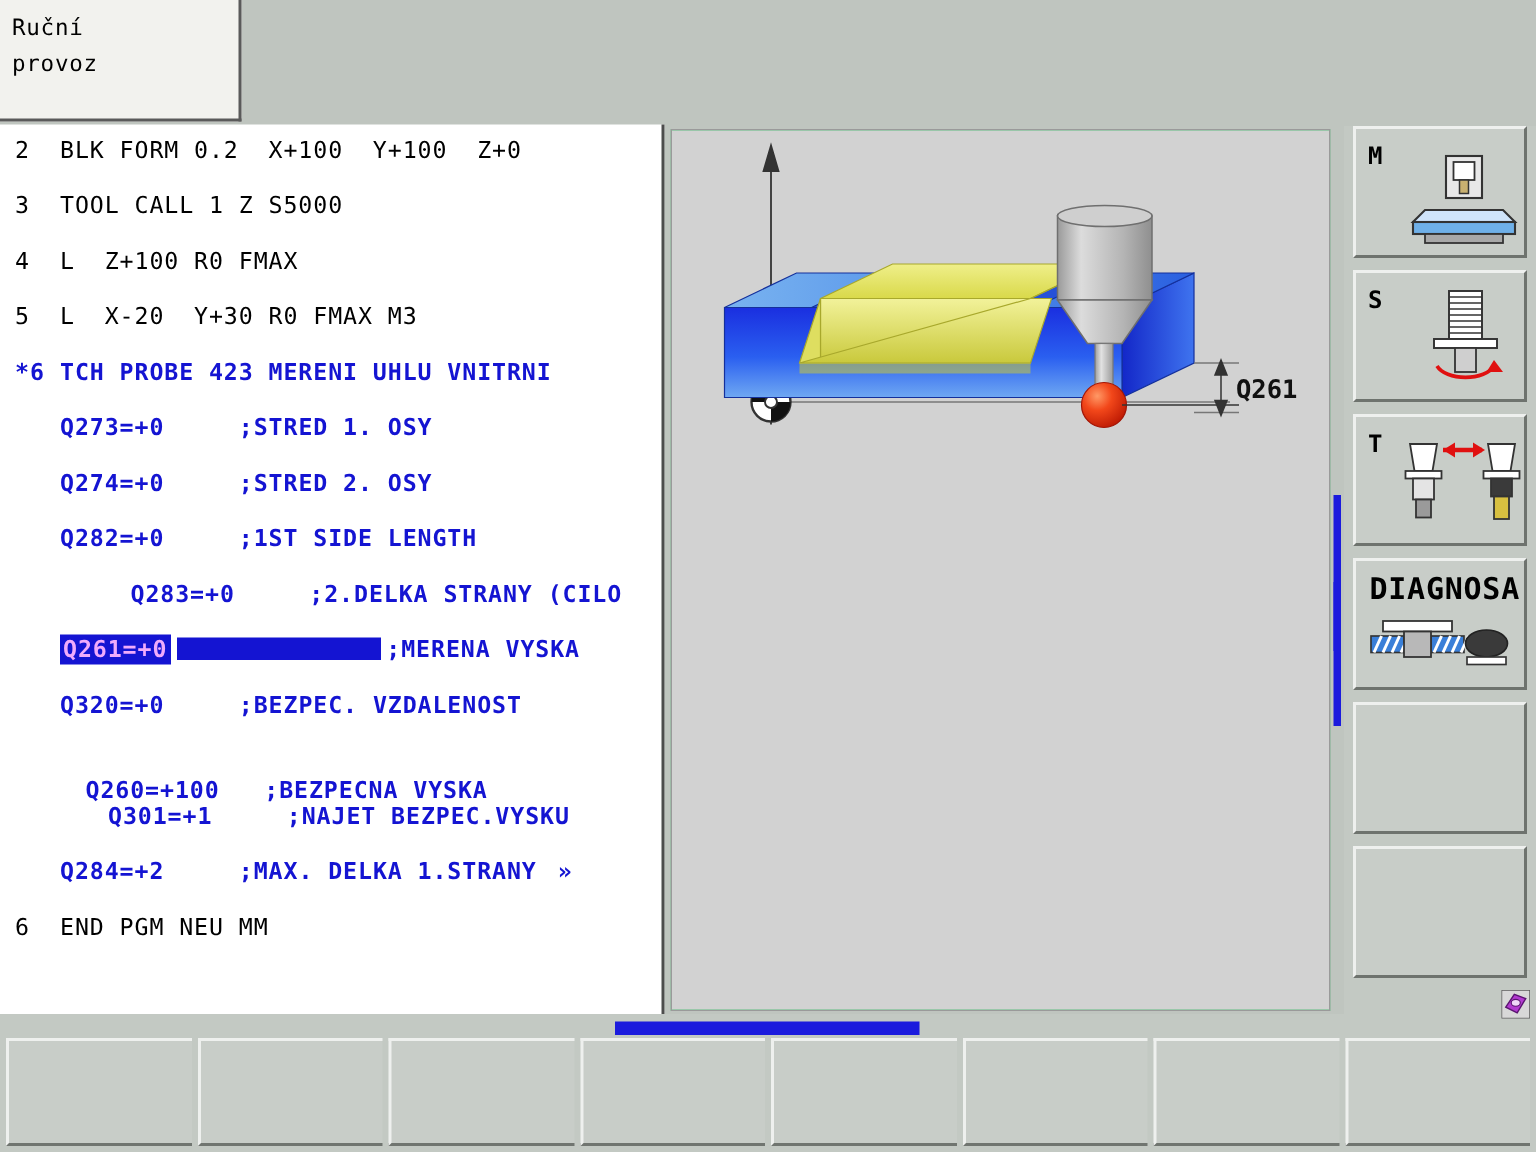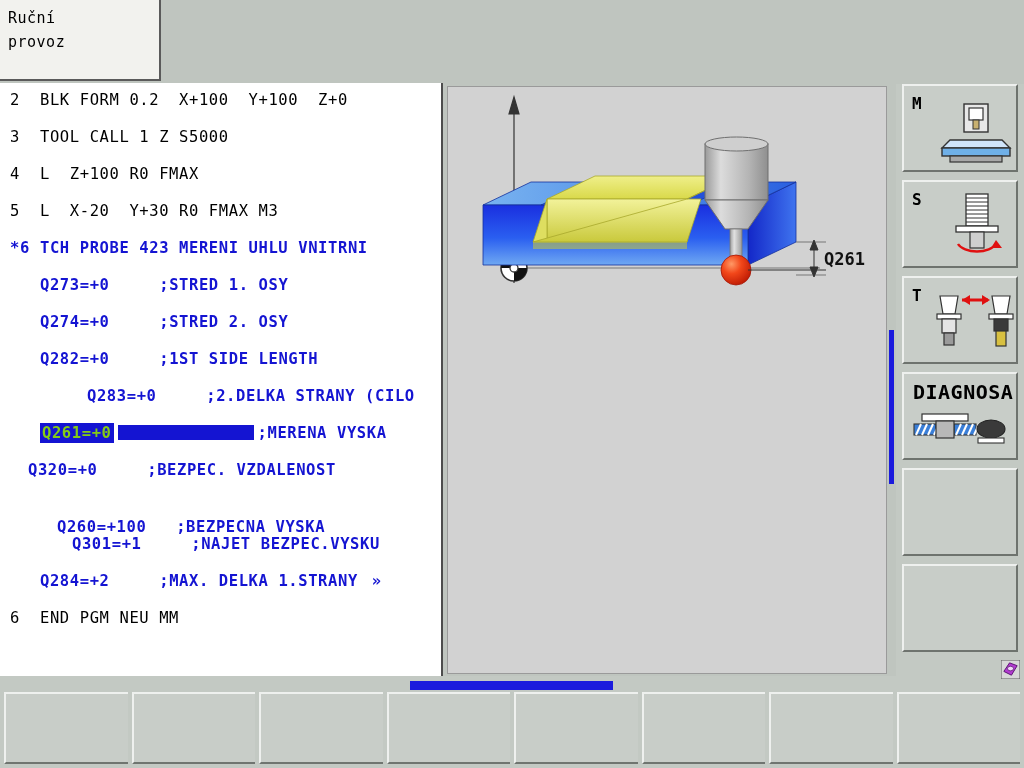--- a/index.html
+++ b/index.html
@@ -43,21 +43,21 @@
     position:absolute;left:0;top:83px;width:443px;height:593px;
     background:#ffffff;border-right:2px solid #4d4d4d;box-sizing:border-box;
     overflow:hidden;
   }
   .pline{position:absolute;left:0;white-space:pre;font-size:15.5px;letter-spacing:0.6px;}
   .pline .num{position:absolute;}
   .pline .body{position:absolute;}
   .blk{color:#000;}
   .blu{color:#1414d2;font-weight:bold;}
   .hl-name{
-    background:#1414d2;color:#84cc16;padding:1px 2px;font-weight:bold;
+    background:#1414d2;color:#f0abfc;padding:1px 2px;font-weight:bold;
   }
   .hl-bar{
     display:inline-block;background:#1414d2;height:15px;width:136px;
     vertical-align:middle;margin:0 4px 2px 4px;
   }
   .chev{color:#1414d2;font-weight:bold;}
 
   
   #graphic-panel{
     position:absolute;left:447px;top:86px;width:440px;height:588px;
@@ -126,21 +126,21 @@
       <div class="pline" style="top: 8px; height: 37px;"><span class="num blk" style="left: 10px;">2</span><span class="body blk" style="left: 40px;">BLK FORM 0.2  X+100  Y+100  Z+0</span></div>
       <div class="pline" style="top: 45px; height: 37px;"><span class="num blk" style="left: 10px;">3</span><span class="body blk" style="left: 40px;">TOOL CALL 1 Z S5000</span></div>
       <div class="pline" style="top: 82px; height: 37px;"><span class="num blk" style="left: 10px;">4</span><span class="body blk" style="left: 40px;">L  Z+100 R0 FMAX</span></div>
       <div class="pline" style="top: 119px; height: 37px;"><span class="num blk" style="left: 10px;">5</span><span class="body blk" style="left: 40px;">L  X-20  Y+30 R0 FMAX M3</span></div>
       <div class="pline" style="top: 156px; height: 37px;"><span class="num blu" style="left: 10px;">*6</span><span class="body blu" style="left: 40px;">TCH PROBE 423 MERENI UHLU VNITRNI</span></div>
       <div class="pline" style="top: 193px; height: 37px;"><span class="num blu" style="left: 10px;"></span><span class="body blu" style="left: 40px;"><span>Q273=+0</span><span>     </span><span>;STRED 1. OSY</span></span></div>
       <div class="pline" style="top: 230px; height: 37px;"><span class="num blu" style="left: 10px;"></span><span class="body blu" style="left: 40px;"><span>Q274=+0</span><span>     </span><span>;STRED 2. OSY</span></span></div>
       <div class="pline" style="top: 267px; height: 37px;"><span class="num blu" style="left: 10px;"></span><span class="body blu" style="left: 40px;"><span>Q282=+0</span><span>     </span><span>;1ST SIDE LENGTH</span></span></div>
       <div class="pline" style="top: 304px; height: 37px;"><span class="num blu" style="left: 10px;"></span><span class="body blu" style="left: 40px; margin-left: 47px;"><span>Q283=+0</span><span>     </span><span>;2.DELKA STRANY (CILO</span></span></div>
       <div class="pline" style="top: 341px; height: 37px;"><span class="num blu" style="left: 10px;"></span><span class="body blu" style="left: 40px;"><span class="hl-name">Q261=+0</span><span class="hl-bar"></span><span>;MERENA VYSKA</span></span></div>
-      <div class="pline" style="top: 378px; height: 37px;"><span class="num blu" style="left: 10px;"></span><span class="body blu" style="left: 28px;"><span>Q320=+0</span><span>     </span><span>;BEZPEC. VZDALENOST</span></span></div>
+      <div class="pline" style="top: 378px; height: 37px;"><span class="num blu" style="left: 10px;"></span><span class="body blu" style="left: 40px;"><span>Q320=+0</span><span>     </span><span>;BEZPEC. VZDALENOST</span></span></div>
       <div class="pline" style="top: 415px; height: 37px;"><span class="num blu" style="left: 10px;"></span><span class="body blu" style="left: 57px; margin-top: 20px;"><span>Q260=+100</span><span>   </span><span>;BEZPECNA VYSKA</span></span></div>
       <div class="pline" style="top: 452px; height: 37px;"><span class="num blu" style="left: 10px;"></span><span class="body blu" style="left: 48px; margin-left: 24px;"><span>Q301=+1</span><span>     </span><span>;NAJET BEZPEC.VYSKU</span></span></div>
       <div class="pline" style="top: 489px; height: 37px;"><span class="num blu" style="left: 10px;"></span><span class="body blu" style="left: 40px;"><span>Q284=+2</span><span>     </span><span>;MAX. DELKA 1.STRANY</span><span class="chev" style="margin-left: 14px;">»</span></span></div>
       <div class="pline" style="top: 526px; height: 37px;"><span class="num blk" style="left: 10px;">6</span><span class="body blk" style="left: 40px;">END PGM NEU MM</span></div>
     </div>
 
   <div id="graphic-panel">
     <svg id="graphic-svg" width="438" height="586" viewBox="0 0 438 586">
       <defs>
         <linearGradient id="gTop" x1="0" y1="0" x2="1" y2="0">

